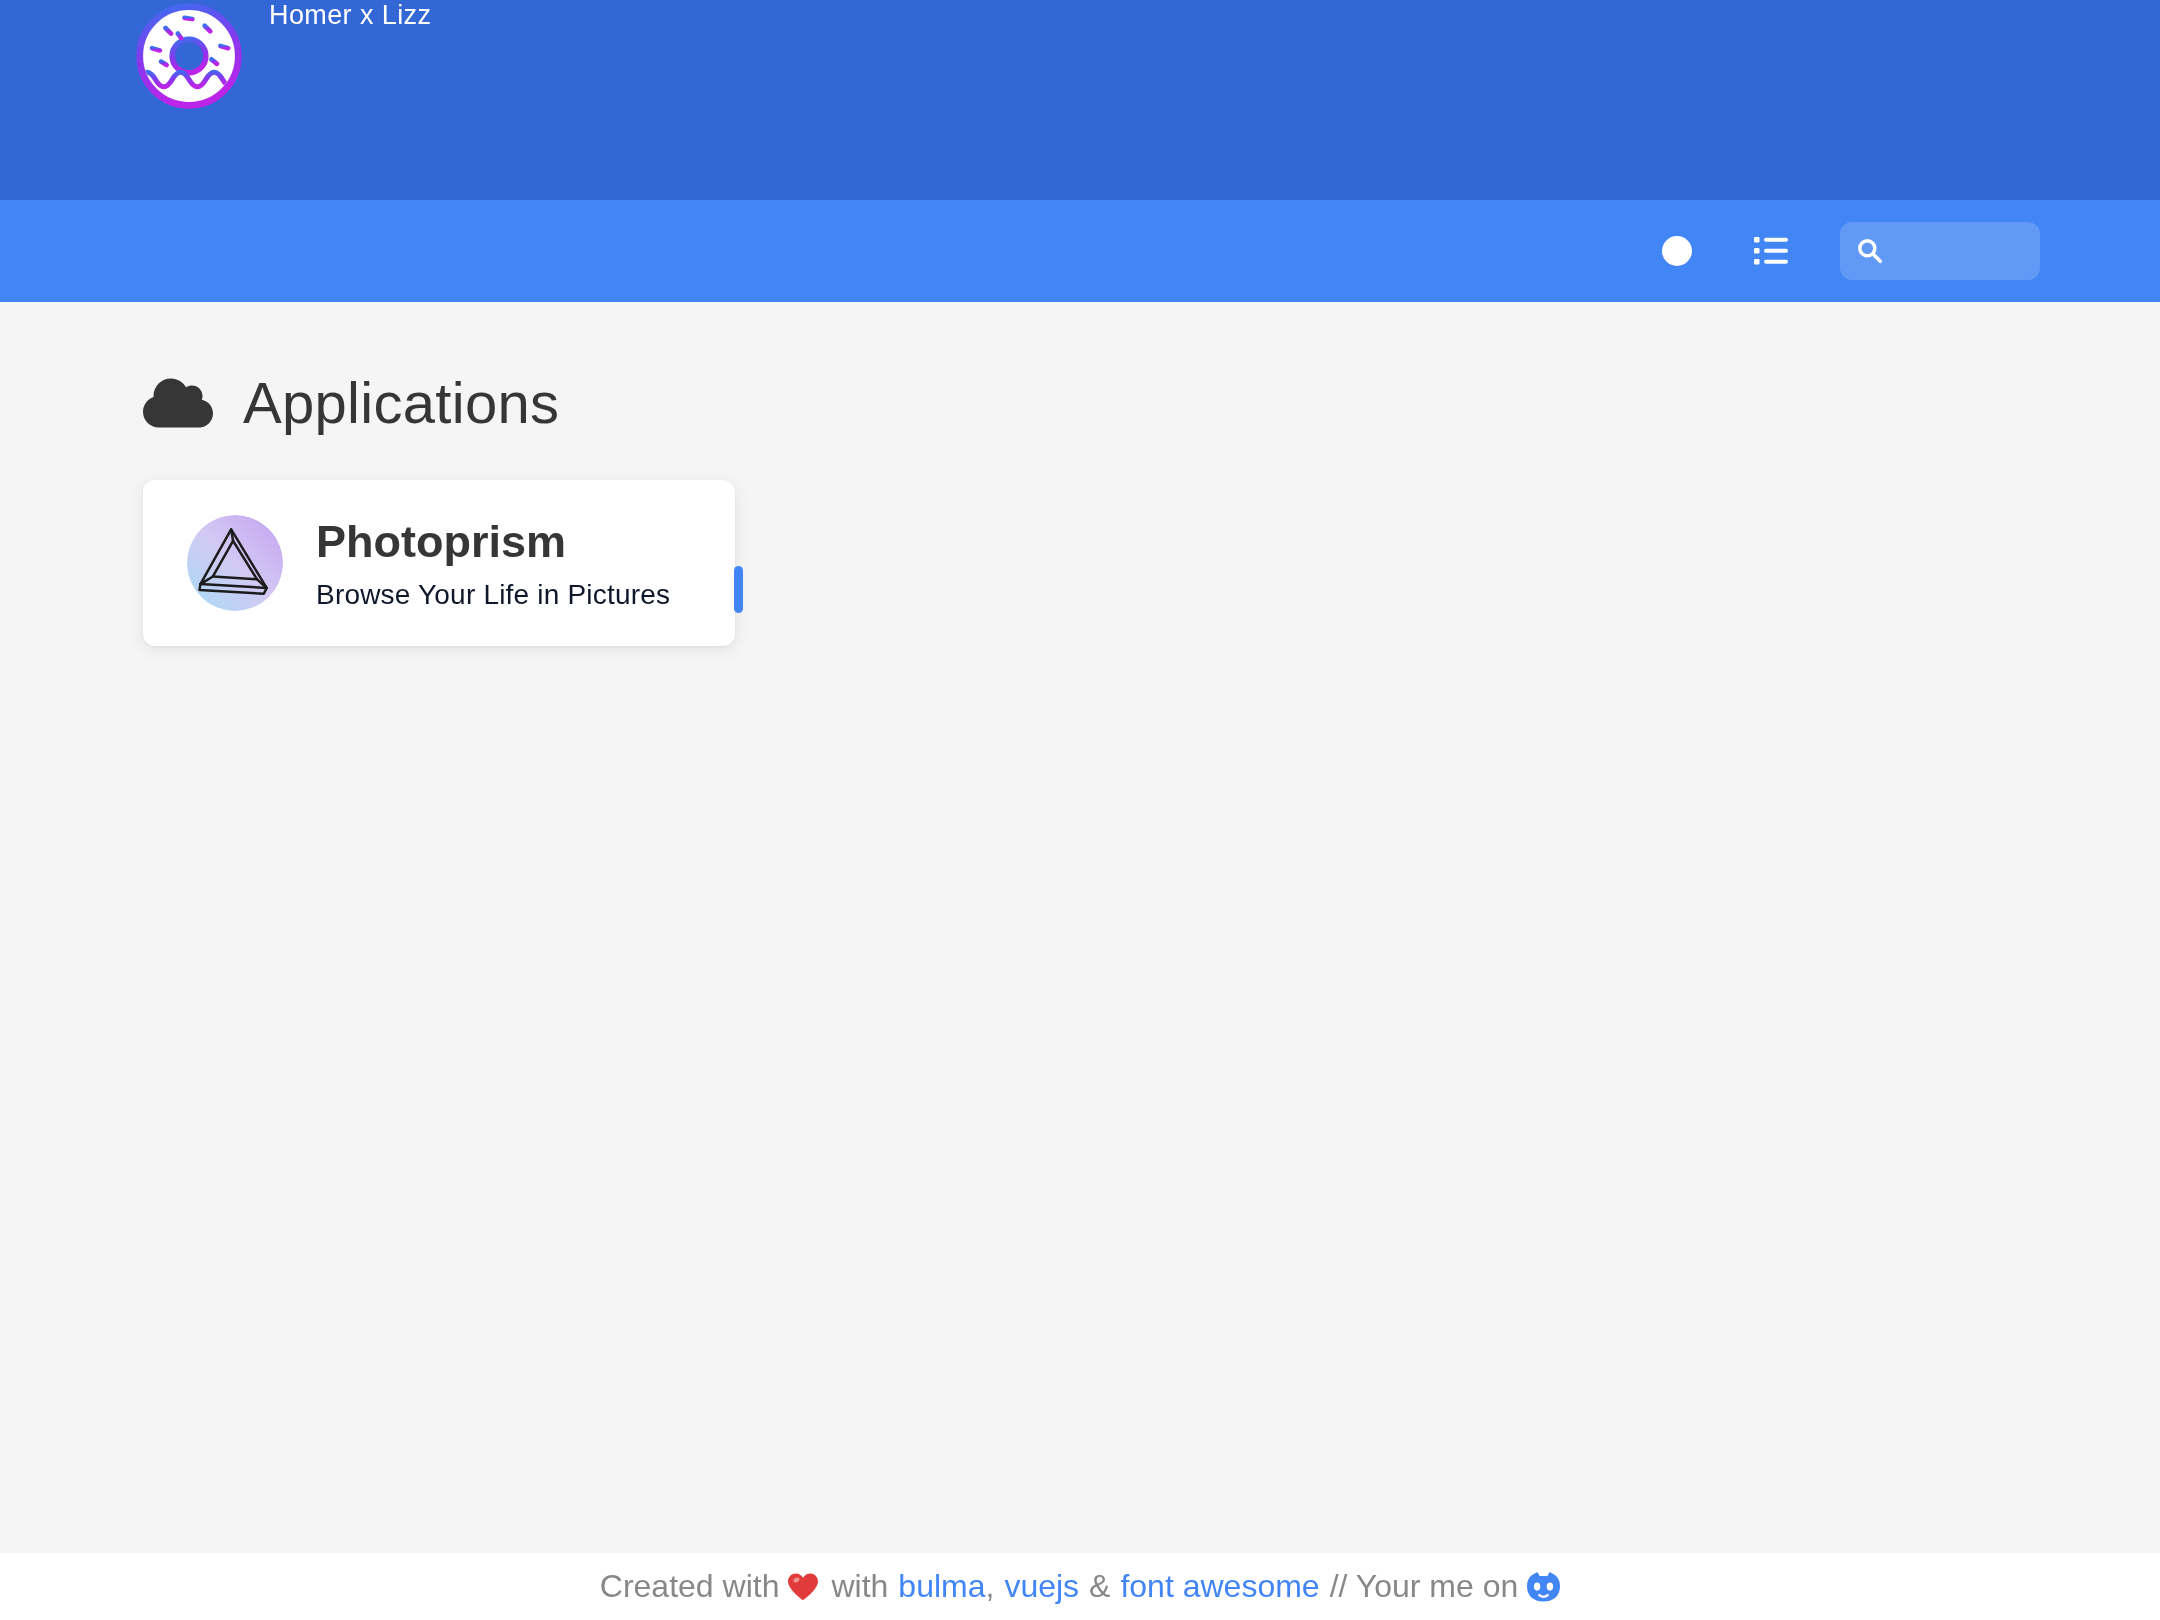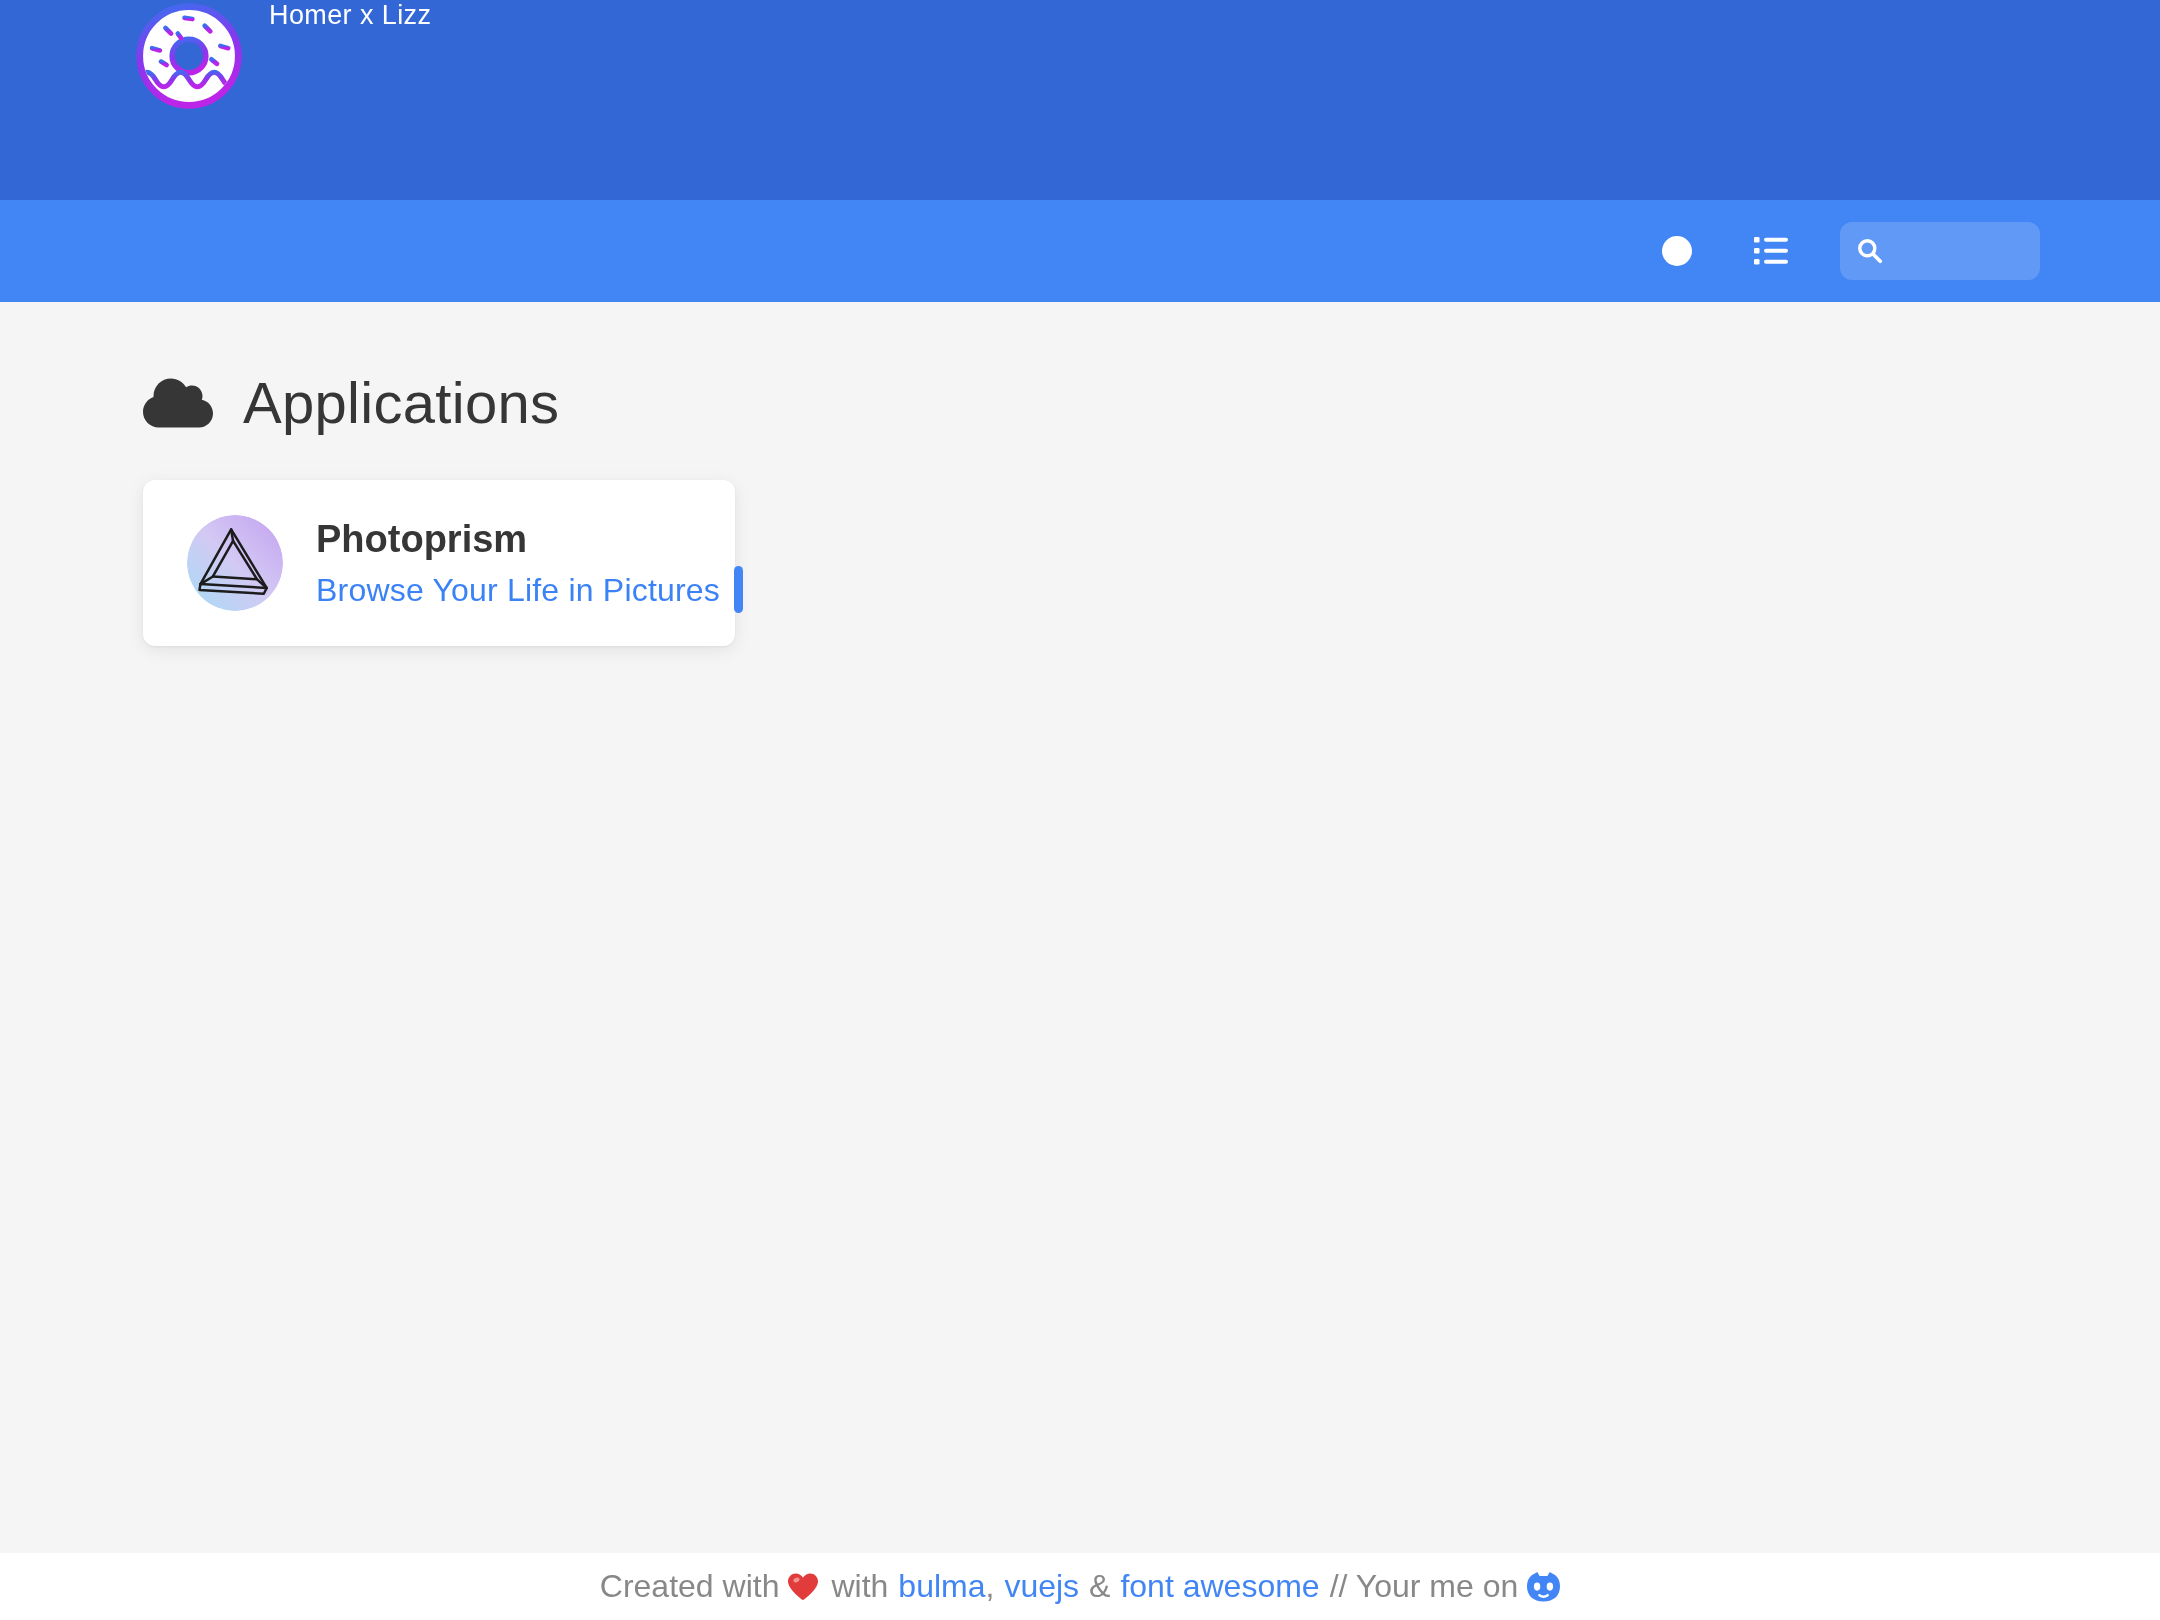--- a/index.html
+++ b/index.html
@@ -54,22 +54,22 @@
   .section-title { font-size:58px; font-weight:500; color:#363636; letter-spacing:.3px; }
 
   .card {
     width:592px; height:166px; background:#ffffff; border-radius:12px;
     box-shadow:0 4px 18px rgba(0,0,0,0.08), 0 1px 3px rgba(0,0,0,0.05);
     display:flex; align-items:center; padding-left:44px;
     position:relative; cursor:pointer; text-decoration:none;
   }
   .card-logo { width:96px; height:96px; border-radius:50%; flex:0 0 auto; }
   .card-text { margin-left:33px; }
-  .card-title { font-size:38px; font-weight:600; color:#363636; margin-bottom:11px; }
-  .card-subtitle { font-size:32px; font-weight:400; color:#3b82f6; letter-spacing:.2px; }
+  .card-title { font-size:45px; font-weight:600; color:#363636; margin-bottom:11px; }
+  .card-subtitle { font-size:28px; font-weight:400; color:#0f172a; letter-spacing:.2px; }
   .card-accent-bar {
     position:absolute; right:-8px; top:86px;
     width:9px; height:47px; border-radius:5px; background:#4285f4;
   }
 
   
   .footer {
     height:67px; background:#ffffff; flex:0 0 auto;
     display:flex; align-items:center; justify-content:center;
     font-size:32px; color:#888888;

